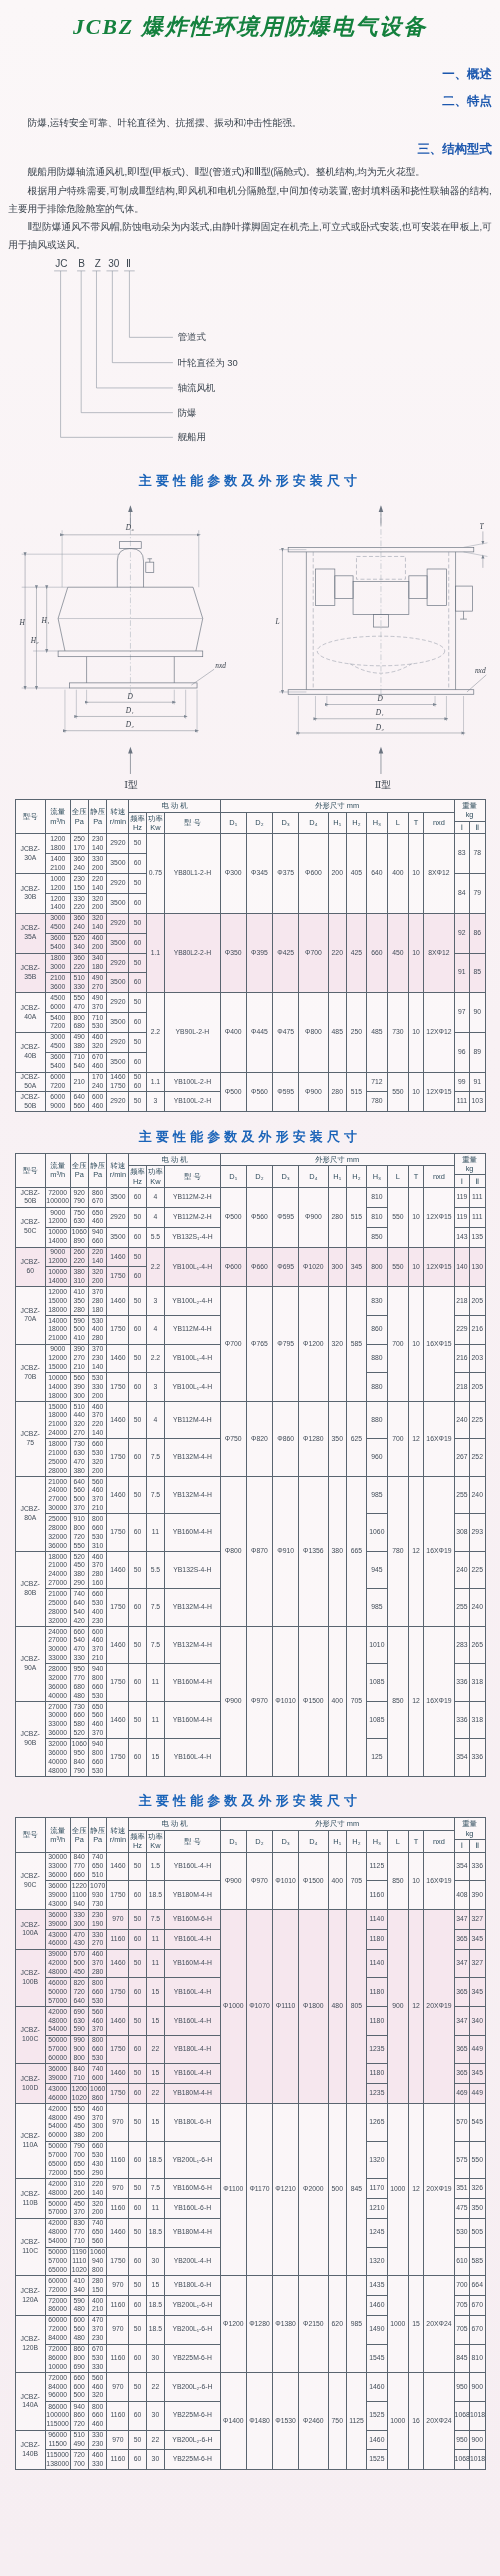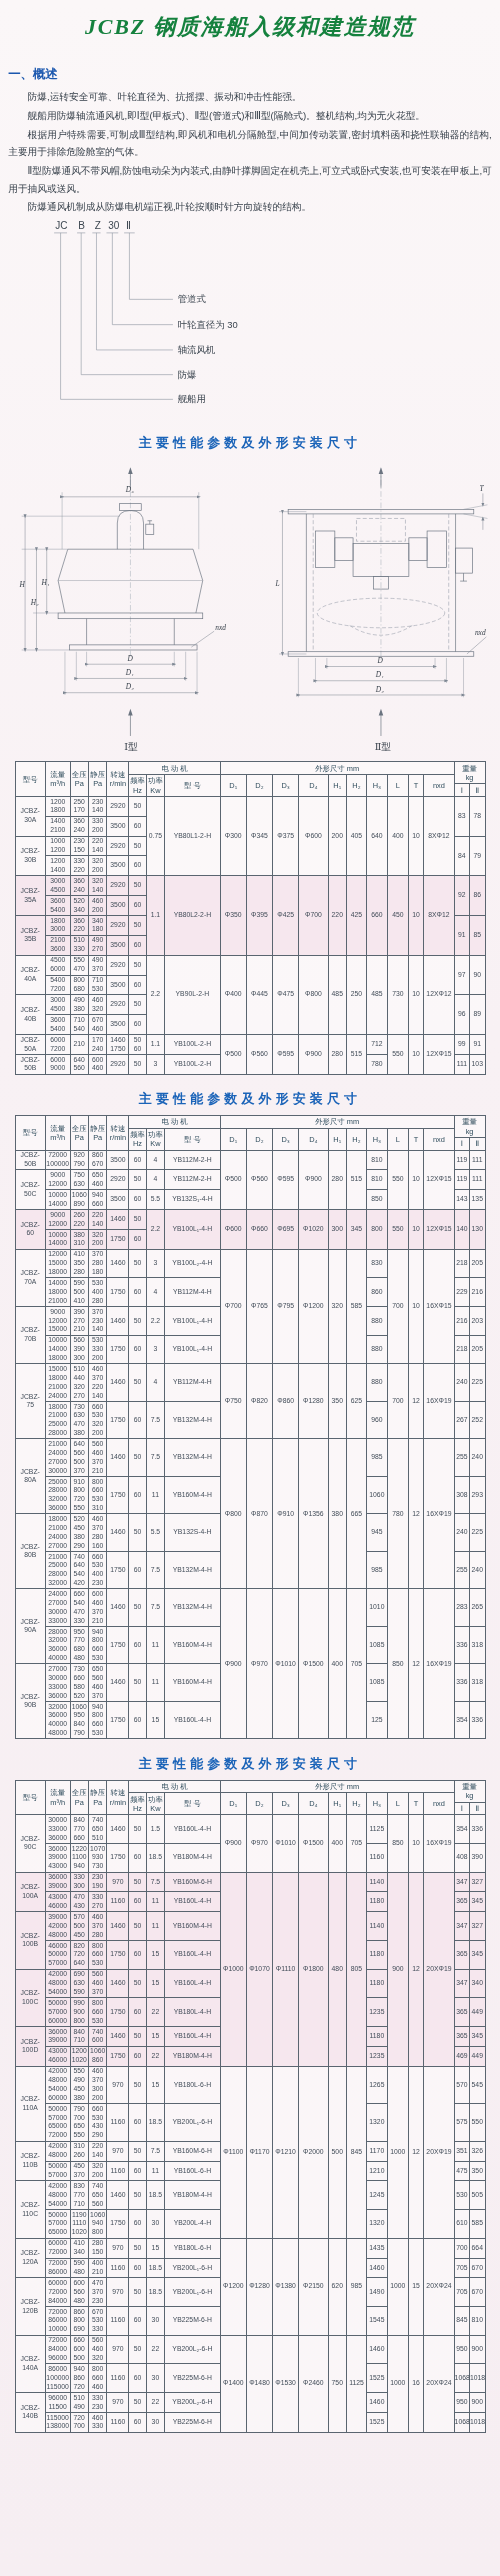--- a/index.html
+++ b/index.html
@@ -1,19 +1,19 @@
 <!DOCTYPE html>
 <html style="font-size:9.4px"><head>
 <meta charset="utf-8">
 <style>
   html,body{margin:0;padding:0;}
   body{width:500px;background:#f3edef;font-family:"Liberation Sans","DejaVu Sans",sans-serif;color:#39424c;}
   .page{width:500px;min-height:2576px;box-sizing:border-box;background:linear-gradient(180deg,#fbf7f8 0%,#f8f1f4 40%,#f6eef2 100%);padding:3.5px 8.2px 17.6px;}
   .doc-title{text-align:center;padding:8.2px 0 15.3px;font-family:"Liberation Serif","DejaVu Serif",serif;font-style:italic;font-weight:bold;font-size:22px;color:#15813e;letter-spacing:1.8px;}
-  .sec-heading{color:#1b57ae;font-size:12.4px;font-weight:bold;margin:9.4px 0 4.7px;}
+  .sec-heading{color:#1b57ae;font-size:12.4px;font-weight:bold;margin:9.4px 0 4.7px;text-align:right;}
   .para{font-size:9.7px;line-height:17.6px;text-align:justify;margin:0 0 1.2px;color:#353f49;text-indent:2em;}
   .perf-heading{color:#1a63b8;font-size:13px;font-weight:bold;text-align:center;letter-spacing:4.1px;margin:15.3px 0 7px;}
   svg text{font-family:"Liberation Sans","DejaVu Sans",sans-serif;}
   .code-letter{font-size:17px;fill:#3c4650;}
   .code-label{font-size:16px;fill:#3c4650;}
   .ln{stroke:#8a93a0;stroke-width:1;fill:none;}
   .draw{stroke:#6b7480;stroke-width:1.2;fill:none;}
   .drawthin{stroke:#8b94a0;stroke-width:0.8;fill:none;}
   .dash{stroke:#8b94a0;stroke-width:0.9;fill:none;stroke-dasharray:7 4;}
   .cl{stroke:#9aa3ae;stroke-width:0.8;fill:none;stroke-dasharray:10 4 2 4;}
@@ -24,30 +24,31 @@
   table.perf{margin:0 auto;border-collapse:collapse;border:1.2px solid #4a535e;table-layout:fixed;width:471px;background:rgba(255,255,255,0.45);}
   table.perf th{border:0.6px solid #5a6570;padding:1.2px 0.6px;font-size:7.4px;font-weight:normal;color:#2f4c5c;white-space:pre-line;line-height:1.25;}
   table.perf td{border:0.6px solid #5a6570;padding:0.6px 0;font-size:6.8px;text-align:center;vertical-align:middle;white-space:pre-line;line-height:1.3;color:#414c58;}
   table.perf tr.pink td{background:#f6e7ee;}
 </style>
 </head>
 <body>
 
 <div class="page">
 
-  <div class="doc-title">JCBZ 钢质海船入级和建造规范</div>
+  <div class="doc-title">JCBZ 爆炸性环境用防爆电气设备</div>
 
   <div class="sec-heading">一、概述</div>
 
+  <div class="sec-heading">二、特点</div>
   <p class="para">防爆,运转安全可靠、叶轮直径为、抗摇摆、振动和冲击性能强。</p>
 
+  <div class="sec-heading">三、结构型式</div>
   <p class="para">舰船用防爆轴流通风机,即Ⅰ型(甲板式)、Ⅱ型(管道式)和Ⅲ型(隔舱式)。整机结构,均为无火花型。</p>
   <p class="para">根据用户特殊需要,可制成Ⅲ型结构,即风机和电机分隔舱型,中间加传动装置,密封填料函和挠性联轴器的结构,主要用于排除危险舱室的气体。</p>
   <p class="para">Ⅱ型防爆通风不带风帽,防蚀电动朵为内装式,由静叶撑脚固定在机壳上,可立式或卧式安装,也可安装在甲板上,可用于抽风或送风。</p>
-  <p class="para">防爆通风机制成从防爆电机端正视,叶轮按顺时针方向旋转的结构。</p>
 
 
   
   <svg width="484" height="200" viewBox="0 0 822 340">
     <text class="code-letter" x="80" y="20">JC</text>
     <text class="code-letter" x="119" y="20">B</text>
     <text class="code-letter" x="147" y="20">Z</text>
     <text class="code-letter" x="170" y="20">30</text>
     <text class="code-letter" x="200" y="20">Ⅱ</text>
     <line class="ln" x1="78" y1="27" x2="100" y2="27"></line>

